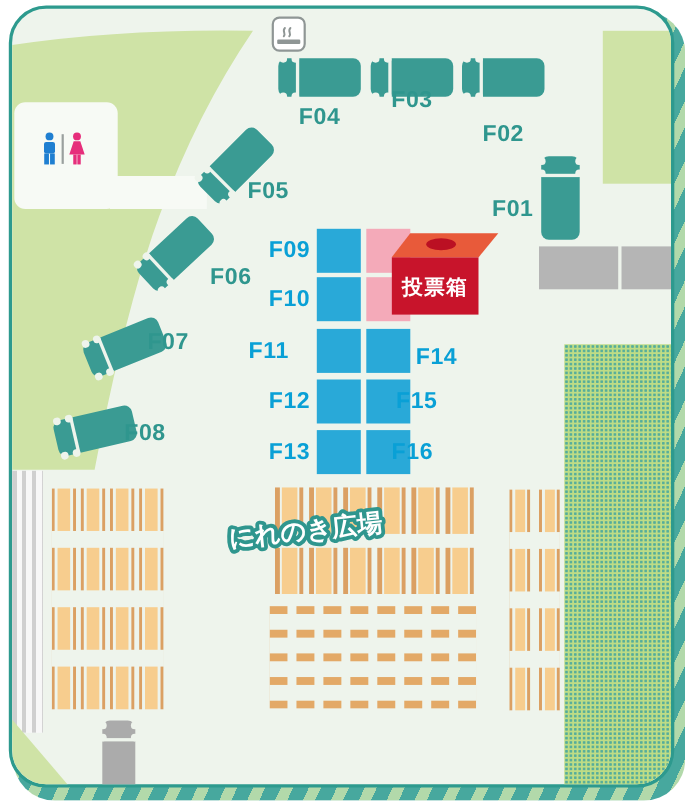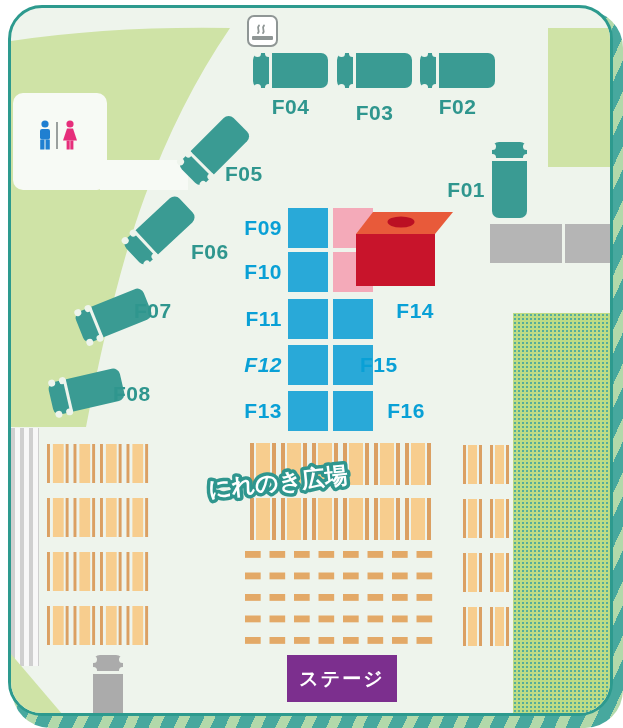--- a/index.html
+++ b/index.html
@@ -136,22 +136,22 @@
         <span class="w w4"></span>
     </div>
     <div class="truck h" style="left:409px;top:45px;width:75px;height:35px;">
       <span class="sep"></span>
         <span class="w w1"></span>
         <span class="w w2"></span>
         <span class="w w3"></span>
         <span class="w w4"></span>
     </div>
     <div class="flabel" style="left:242px;top:87px;width:75px;text-align:center;">F04</div>
-    <div class="flabel" style="left:326px;top:93px;width:75px;text-align:center;">F03</div>
-    <div class="flabel" style="left:409px;top:87px;width:75px;text-align:center;">F02</div>
+    <div class="flabel" style="left:326px;top:71px;width:75px;text-align:center;">F03</div>
+    <div class="flabel" style="left:409px;top:102px;width:75px;text-align:center;">F02</div>
 
     <div class="truck v" style="left:481px;top:134px;width:35px;height:76px;">
       <span class="sep"></span>
         <span class="w w1"></span>
         <span class="w w2"></span>
         <span class="w w3"></span>
         <span class="w w4"></span>
     </div>
     <div class="flabel" style="left:428px;top:170px;width:46px;text-align:right;">F01</div>
 
@@ -197,32 +197,33 @@
     <div class="booth" style="left:277px;top:337px;"></div>
     <div class="booth" style="left:277px;top:383px;"></div>
     <div class="booth pink" style="left:322px;top:200px;"></div>
     <div class="booth pink" style="left:322px;top:244px;"></div>
     <div class="booth" style="left:322px;top:291px;"></div>
     <div class="booth" style="left:322px;top:337px;"></div>
     <div class="booth" style="left:322px;top:383px;"></div>
 
     <div class="flabel blue" style="left:215px;top:208px;width:56px;text-align:right;">F09</div>
     <div class="flabel blue" style="left:215px;top:252px;width:56px;text-align:right;">F10</div>
-    <div class="flabel blue" style="left:215px;top:299px;width:56px;text-align:right;">F11</div>
-    <div class="flabel blue" style="left:215px;top:345px;width:56px;text-align:right;font-style:italic;">F12</div>
+    <div class="flabel blue" style="left:215px;top:299px;width:56px;">F11</div>
+    <div class="flabel blue" style="left:215px;top:345px;width:56px;text-align:right;">F12</div>
     <div class="flabel blue" style="left:215px;top:391px;width:56px;text-align:right;">F13</div>
-    <div class="flabel blue" style="left:367px;top:291px;width:56px;text-align:right;">F14</div>
+    <div class="flabel blue" style="left:367px;top:305px;width:56px;">F14</div>
     <div class="flabel blue" style="left:349px;top:345px;width:56px;">F15</div>
-    <div class="flabel blue" style="left:367px;top:391px;width:56px;text-align:center;">F16</div>
+    <div class="flabel blue" style="left:345px;top:391px;width:56px;">F16</div>
 
     <svg style="left:345px;top:190px;" width="110" height="90">
       <polygon points="0,36 17,14 97,14 79,36" fill="#e85a3a"></polygon>
       <ellipse cx="45" cy="24" rx="13.5" ry="5.5" fill="#bb1023"></ellipse>
       <rect x="0" y="36" width="79" height="52" fill="#c8142b"></rect>
     </svg>
+    <div id="voting-label" style="left:345px;top:238px;width:79px;height:30px;">投票箱</div>
 
     <div class="graytable" style="left:479px;top:216px;width:72px;height:39px;"></div>
     <div class="graytable" style="left:554px;top:216px;width:45px;height:39px;"></div>
 
     <div class="bench-left" style="left:36px;top:436px;"></div>
     <div class="bench-center" style="left:239px;top:435px;"></div>
     <div class="bench-right" style="left:452px;top:437px;"></div>
     <div class="mat-grid" style="left:234px;top:543px;"></div>
 
     <svg style="left:172px;top:450px;" width="190" height="50">
@@ -230,18 +231,15 @@
     </svg>
 
     <div class="truck v gray" style="left:82px;top:647px;width:30px;height:66px;">
       <span class="sep"></span>
         <span class="w w1"></span>
         <span class="w w2"></span>
         <span class="w w3"></span>
         <span class="w w4"></span>
     </div>
 
-    <div id="stage" style="left:276px;top:647px;width:110px;height:47px;">
-      <span>ステージ</span>
-    </div>
 
   </div>
 </div>
 
 </body></html>

